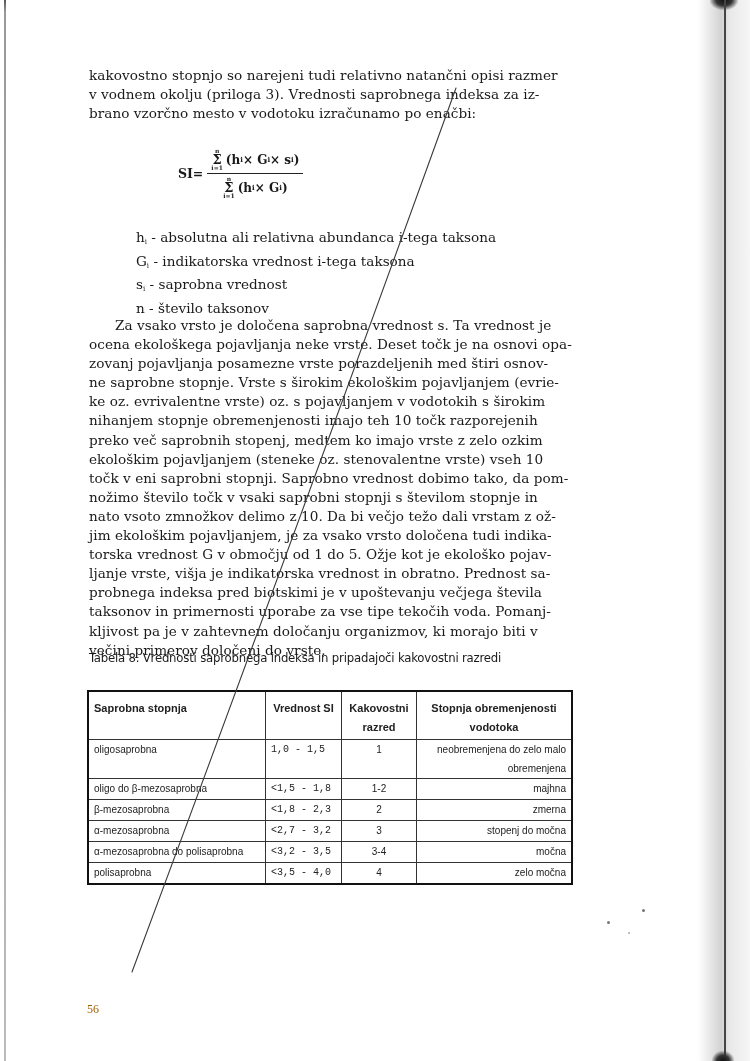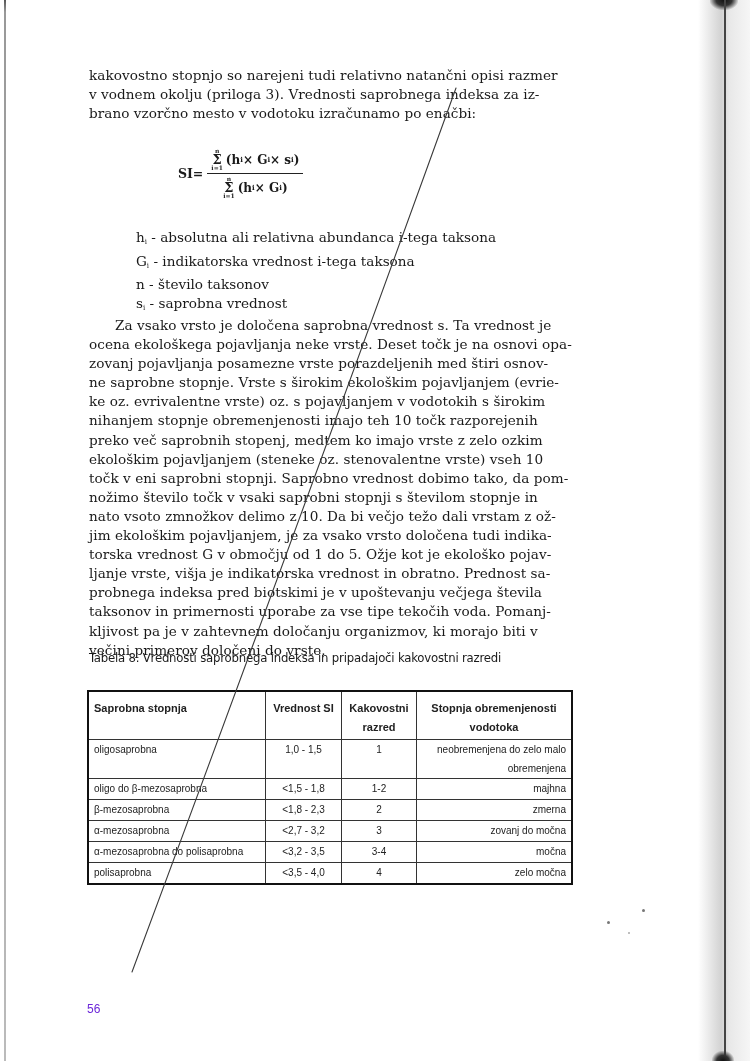--- a/index.html
+++ b/index.html
@@ -171,34 +171,34 @@
       line-height: 19px;
     }
     .sap-table th.c1 { text-align: left; }
     .sap-table th.c2, .sap-table th.c3, .sap-table th.c4 { text-align: center; }
     .sap-table td {
       height: 20px;
       line-height: 19px;
     }
     .sap-table tr.tall td { height: 38px; }
     .sap-table td.c1 { text-align: left; width: 166px; }
-    .sap-table td.c2 { text-align: center; width: 65px; }
+    .sap-table td.c2 { text-align: left; width: 65px; font-family: Liberation Mono, monospace; }
     .sap-table td.c3 { text-align: center; width: 64px; }
     .sap-table td.c4 { text-align: right; }
     .sap-table th.c1 { width: 166px; }
     .sap-table th.c2 { width: 65px; }
     .sap-table th.c3 { width: 64px; }
 
     .page-number {
       position: absolute;
       left: 87px;
       top: 1002px;
       font-size: 12px;
-      font-family: Liberation Sans, sans-serif;
-      color: #6d28d9;
+      font-family: Liberation Serif, serif;
+      color: #a16207;
     }
 
     svg.pencil {
       position: absolute;
       left: 0;
       top: 0;
       width: 750px;
       height: 1061px;
       pointer-events: none;
     }
@@ -255,22 +255,22 @@
         <span> × G</span>
         <sub class="small">i</sub>
         <span>)</span>
     </span>
   </span>
 </div>
 
 <div class="legend">
   <div><span>h</span><sub class="small">i</sub><span> - absolutna ali relativna abundanca i-tega taksona</span></div>
   <div><span>G</span><sub class="small">i</sub><span> - indikatorska vrednost i-tega taksona</span></div>
+  <div><span>s</span><sub class="small">i</sub><span> - saprobna vrednost</span></div>
   <div><span>n</span><span> - število taksonov</span></div>
-  <div><span>s</span><sub class="small">i</sub><span> - saprobna vrednost</span></div>
 </div>
 
 <div class="text-block body-para" style="text-indent:0;">
   <span class="line" style="padding-left:26px;box-sizing:border-box;">Za vsako vrsto je določena saprobna vrednost s. Ta vrednost je</span>
   <span class="line">ocena ekološkega pojavljanja neke vrste. Deset točk je na osnovi opa-</span>
   <span class="line">zovanj pojavljanja posamezne vrste porazdeljenih med štiri osnov-</span>
   <span class="line">ne saprobne stopnje. Vrste s širokim ekološkim pojavljanjem (evrie-</span>
   <span class="line">ke oz. evrivalentne vrste) oz. s pojavljanjem v vodotokih s širokim</span>
   <span class="line">nihanjem stopnje obremenjenosti imajo teh 10 točk razporejenih</span>
   <span class="line">preko več saprobnih stopenj, medtem ko imajo vrste z zelo ozkim</span>
@@ -316,21 +316,21 @@
     <tr>
       <td class="c1">β-mezosaprobna</td>
       <td class="c2">&lt;1,8 - 2,3</td>
       <td class="c3">2</td>
       <td class="c4">zmerna</td>
     </tr>
     <tr>
       <td class="c1">α-mezosaprobna</td>
       <td class="c2">&lt;2,7 - 3,2</td>
       <td class="c3">3</td>
-      <td class="c4">zovanj do močna</td>
+      <td class="c4">stopenj do močna</td>
     </tr>
     <tr>
       <td class="c1">α-mezosaprobna do polisaprobna</td>
       <td class="c2">&lt;3,2 - 3,5</td>
       <td class="c3">3-4</td>
       <td class="c4">močna</td>
     </tr>
     <tr>
       <td class="c1">polisaprobna</td>
       <td class="c2">&lt;3,5 - 4,0</td>

